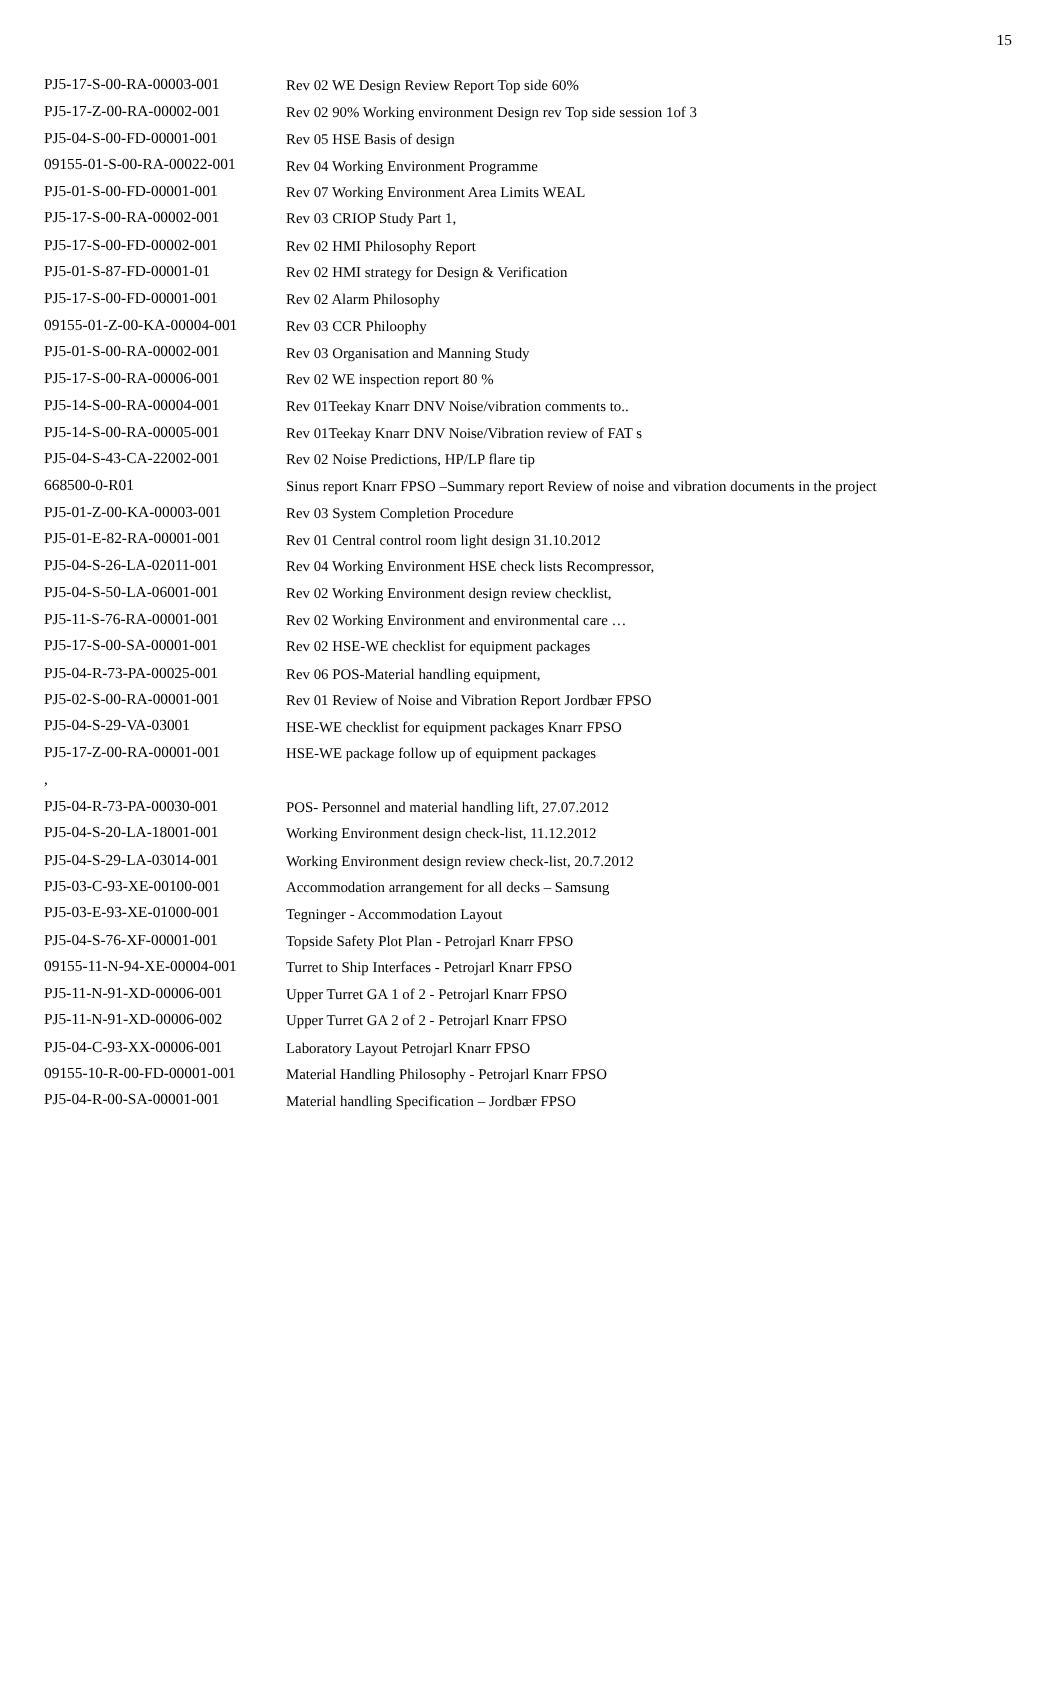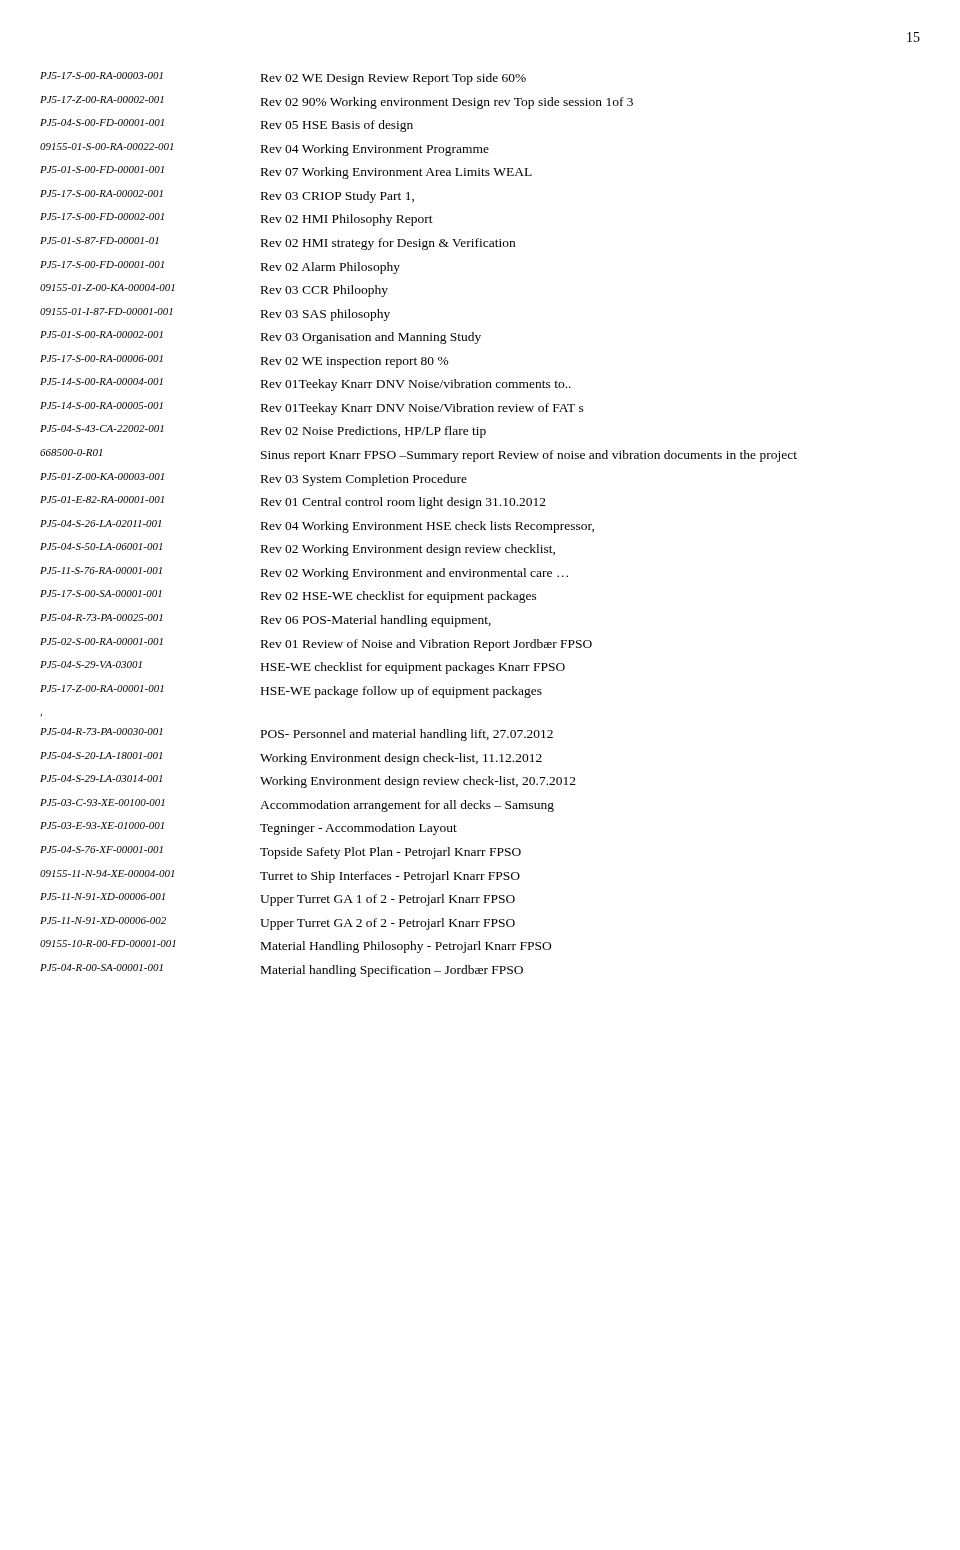--- a/index.html
+++ b/index.html
@@ -26,22 +26,21 @@
       border-collapse: collapse;
     }
     .doc-table tr td {
       vertical-align: top;
       padding: 2px 4px 2px 0;
       line-height: 1.45;
     }
     .doc-table td:first-child {
       white-space: nowrap;
       width: 220px;
-      font-size: 11px;
-      font-style: italic;
+      font-size: 14px;
     }
     .doc-table td:last-child {
       font-size: 13.5px;
     }
   </style>
 </head>
 <body>
 
 <div class="page-number">15</div>
 
@@ -81,24 +80,20 @@
       </tr>
       <tr>
         <td>PJ5-17-S-00-FD-00001-001</td>
         <td>Rev 02 Alarm Philosophy</td>
       </tr>
       <tr>
         <td>09155-01-Z-00-KA-00004-001</td>
         <td>Rev 03 CCR Philoophy</td>
       </tr>
       <tr>
-        <td>09155-01-I-87-FD-00001-001</td>
-        <td>Rev 03 SAS philosophy</td>
-      </tr>
-      <tr>
         <td>PJ5-01-S-00-RA-00002-001</td>
         <td>Rev 03 Organisation and Manning Study</td>
       </tr>
       <tr>
         <td>PJ5-17-S-00-RA-00006-001</td>
         <td>Rev 02 WE inspection report 80 %</td>
       </tr>
       <tr>
         <td>PJ5-14-S-00-RA-00004-001</td>
         <td>Rev 01Teekay Knarr DNV Noise/vibration comments to..</td>
@@ -187,20 +182,24 @@
         <td>09155-11-N-94-XE-00004-001</td>
         <td>Turret to Ship Interfaces - Petrojarl Knarr FPSO</td>
       </tr>
       <tr>
         <td>PJ5-11-N-91-XD-00006-001</td>
         <td>Upper Turret GA 1 of 2 - Petrojarl Knarr FPSO</td>
       </tr>
       <tr>
         <td>PJ5-11-N-91-XD-00006-002</td>
         <td>Upper Turret GA 2 of 2 - Petrojarl Knarr FPSO</td>
+      </tr>
+      <tr>
+        <td>PJ5-04-C-93-XX-00006-001</td>
+        <td> Laboratory Layout Petrojarl Knarr FPSO</td>
       </tr>
       <tr>
         <td>09155-10-R-00-FD-00001-001</td>
         <td>Material Handling Philosophy - Petrojarl Knarr FPSO</td>
       </tr>
       <tr>
         <td>PJ5-04-R-00-SA-00001-001</td>
         <td>Material handling Specification – Jordbær FPSO</td>
       </tr>
     </tbody>

